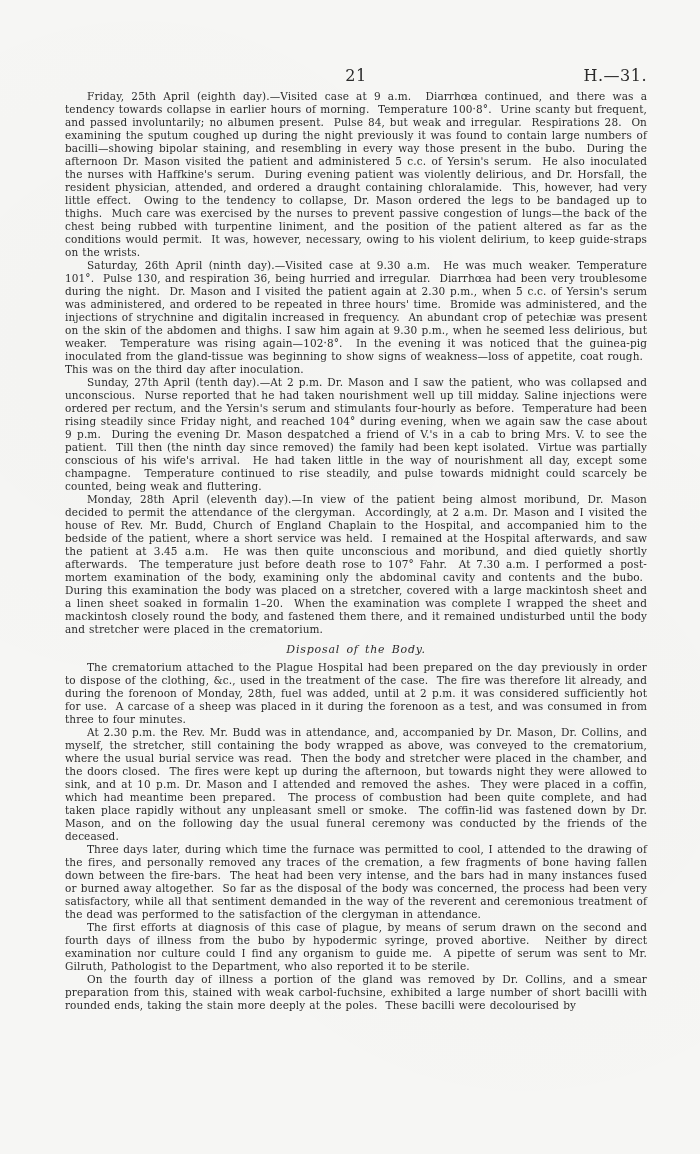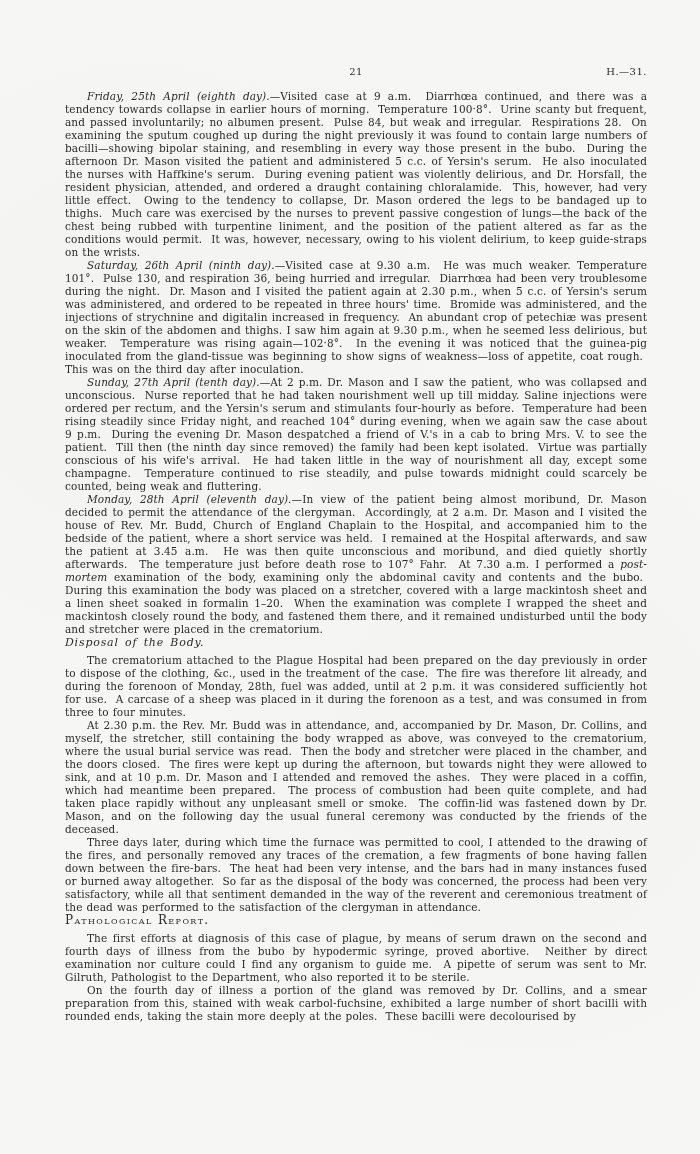--- a/index.html
+++ b/index.html
@@ -22,21 +22,21 @@
       radial-gradient(circle at 20% 30%, rgba(0,0,0,0.012), transparent 40%),
       radial-gradient(circle at 75% 65%, rgba(0,0,0,0.012), transparent 45%),
       #f6f6f4;
   }
   .page-header {
     position: absolute;
     top: 66px;
     left: 65px;
     width: 582px;
     height: 16px;
-    font-size: 10px;
+    font-size: 16px;
   }
   .page-number {
     position: absolute;
     left: 0;
     right: 0;
     text-align: center;
     letter-spacing: 0.5px;
   }
   .doc-ref {
     position: absolute;
@@ -54,24 +54,24 @@
   .para {
     margin: 0;
     font-size: 10.5px;
     line-height: 13px;
     text-align: justify;
     text-indent: 22px;
     letter-spacing: 0.1px;
     word-spacing: 0.6px;
   }
   .italic {
-    font-style: italic;
   }
   .section-heading {
-    margin: 0 0 5px 0;
+    text-align: center;
+    margin: 7px 0 5px 0;
     font-size: 11px;
     line-height: 13px;
   }
   .section-heading.italic-heading {
     font-style: italic;
     letter-spacing: 0.8px;
     word-spacing: 2px;
   }
   .section-heading.smallcaps-heading {
     font-variant: small-caps;
@@ -89,17 +89,16 @@
   </div>
   <div class="document-body">
       <p class="para"><span class="italic">Friday, 25th April (eighth day).</span><span>—Visited case at 9 a.m.&nbsp; Diarrhœa continued, and there was a tendency towards collapse in earlier hours of morning.&nbsp; Temperature 100·8°.&nbsp; Urine scanty but frequent, and passed involuntarily; no albumen present.&nbsp; Pulse 84, but weak and irregular.&nbsp; Respirations 28.&nbsp; On examining the sputum coughed up during the night previously it was found to contain large numbers of bacilli—showing bipolar staining, and resembling in every way those present in the bubo.&nbsp; During the afternoon Dr. Mason visited the patient and administered 5 c.c. of Yersin's serum.&nbsp; He also inoculated the nurses with Haffkine's serum.&nbsp; During evening patient was violently delirious, and Dr. Horsfall, the resident physician, attended, and ordered a draught containing chloralamide.&nbsp; This, however, had very little effect.&nbsp; Owing to the tendency to collapse, Dr. Mason ordered the legs to be bandaged up to thighs.&nbsp; Much care was exercised by the nurses to prevent passive congestion of lungs—the back of the chest being rubbed with turpentine liniment, and the position of the patient altered as far as the conditions would permit.&nbsp; It was, however, necessary, owing to his violent delirium, to keep guide-straps on the wrists.</span></p>
       <p class="para"><span class="italic">Saturday, 26th April (ninth day).</span><span>—Visited case at 9.30 a.m.&nbsp; He was much weaker. Temperature 101°.&nbsp; Pulse 130, and respiration 36, being hurried and irregular.&nbsp; Diarrhœa had been very troublesome during the night.&nbsp; Dr. Mason and I visited the patient again at 2.30 p.m., when 5 c.c. of Yersin's serum was administered, and ordered to be repeated in three hours' time.&nbsp; Bromide was administered, and the injections of strychnine and digitalin increased in frequency.&nbsp; An abundant crop of petechiæ was present on the skin of the abdomen and thighs. I saw him again at 9.30 p.m., when he seemed less delirious, but weaker.&nbsp; Temperature was rising again—102·8°.&nbsp; In the evening it was noticed that the guinea-pig inoculated from the gland-tissue was beginning to show signs of weakness—loss of appetite, coat rough.&nbsp; This was on the third day after inoculation.</span></p>
       <p class="para"><span class="italic">Sunday, 27th April (tenth day).</span><span>—At 2 p.m. Dr. Mason and I saw the patient, who was collapsed and unconscious.&nbsp; Nurse reported that he had taken nourishment well up till midday. Saline injections were ordered per rectum, and the Yersin's serum and stimulants four-hourly as before.&nbsp; Temperature had been rising steadily since Friday night, and reached 104° during evening, when we again saw the case about 9 p.m.&nbsp; During the evening Dr. Mason despatched a friend of V.'s in a cab to bring Mrs. V. to see the patient.&nbsp; Till then (the ninth day since removed) the family had been kept isolated.&nbsp; Virtue was partially conscious of his wife's arrival.&nbsp; He had taken little in the way of nourishment all day, except some champagne.&nbsp; Temperature continued to rise steadily, and pulse towards midnight could scarcely be counted, being weak and fluttering.</span></p>
       <p class="para"><span class="italic">Monday, 28th April (eleventh day).</span><span>—In view of the patient being almost moribund, Dr. Mason decided to permit the attendance of the clergyman.&nbsp; Accordingly, at 2 a.m. Dr. Mason and I visited the house of Rev. Mr. Budd, Church of England Chaplain to the Hospital, and accompanied him to the bedside of the patient, where a short service was held.&nbsp; I remained at the Hospital afterwards, and saw the patient at 3.45 a.m.&nbsp; He was then quite unconscious and moribund, and died quietly shortly afterwards.&nbsp; The temperature just before death rose to 107° Fahr.&nbsp; At 7.30 a.m. I performed a </span><span class="italic">post-mortem</span><span> examination of the body, examining only the abdominal cavity and contents and the bubo.&nbsp; During this examination the body was placed on a stretcher, covered with a large mackintosh sheet and a linen sheet soaked in formalin 1–20.&nbsp; When the examination was complete I wrapped the sheet and mackintosh closely round the body, and fastened them there, and it remained undisturbed until the body and stretcher were placed in the crematorium.</span></p>
       <div class="section-heading italic-heading">Disposal of the Body.</div>
       <p class="para"><span>The crematorium attached to the Plague Hospital had been prepared on the day previously in order to dispose of the clothing, &amp;c., used in the treatment of the case.&nbsp; The fire was therefore lit already, and during the forenoon of Monday, 28th, fuel was added, until at 2 p.m. it was considered sufficiently hot for use.&nbsp; A carcase of a sheep was placed in it during the forenoon as a test, and was consumed in from three to four minutes.</span></p>
       <p class="para"><span>At 2.30 p.m. the Rev. Mr. Budd was in attendance, and, accompanied by Dr. Mason, Dr. Collins, and myself, the stretcher, still containing the body wrapped as above, was conveyed to the crematorium, where the usual burial service was read.&nbsp; Then the body and stretcher were placed in the chamber, and the doors closed.&nbsp; The fires were kept up during the afternoon, but towards night they were allowed to sink, and at 10 p.m. Dr. Mason and I attended and removed the ashes.&nbsp; They were placed in a coffin, which had meantime been prepared.&nbsp; The process of combustion had been quite complete, and had taken place rapidly without any unpleasant smell or smoke.&nbsp; The coffin-lid was fastened down by Dr. Mason, and on the following day the usual funeral ceremony was conducted by the friends of the deceased.</span></p>
       <p class="para"><span>Three days later, during which time the furnace was permitted to cool, I attended to the drawing of the fires, and personally removed any traces of the cremation, a few fragments of bone having fallen down between the fire-bars.&nbsp; The heat had been very intense, and the bars had in many instances fused or burned away altogether.&nbsp; So far as the disposal of the body was concerned, the process had been very satisfactory, while all that sentiment demanded in the way of the reverent and ceremonious treatment of the dead was performed to the satisfaction of the clergyman in attendance.</span></p>
-      <div class="section-heading smallcaps-heading">Pathological Report.</div>
       <p class="para"><span>The first efforts at diagnosis of this case of plague, by means of serum drawn on the second and fourth days of illness from the bubo by hypodermic syringe, proved abortive.&nbsp; Neither by direct examination nor culture could I find any organism to guide me.&nbsp; A pipette of serum was sent to Mr. Gilruth, Pathologist to the Department, who also reported it to be sterile.</span></p>
       <p class="para"><span>On the fourth day of illness a portion of the gland was removed by Dr. Collins, and a smear preparation from this, stained with weak carbol-fuchsine, exhibited a large number of short bacilli with rounded ends, taking the stain more deeply at the poles.&nbsp; These bacilli were decolourised by</span></p>
     </div>
 </div>
 
 </body></html>

